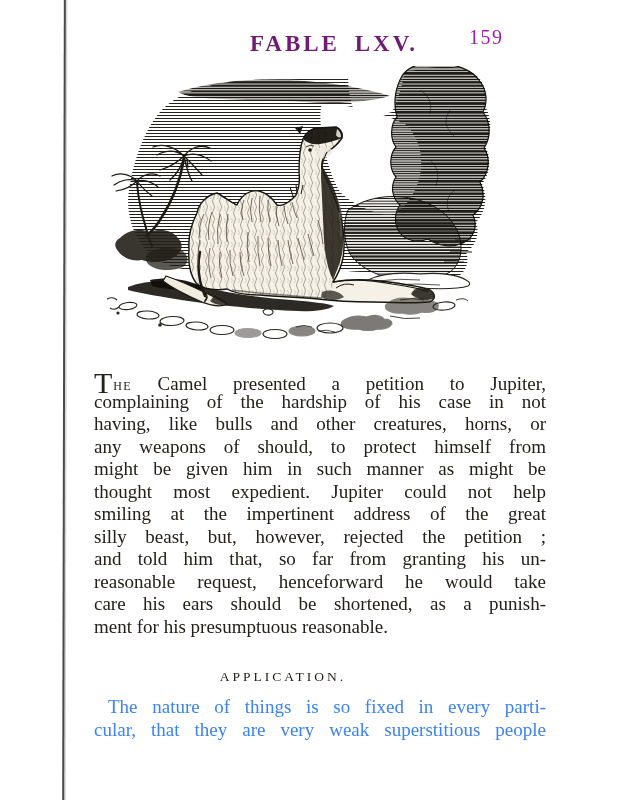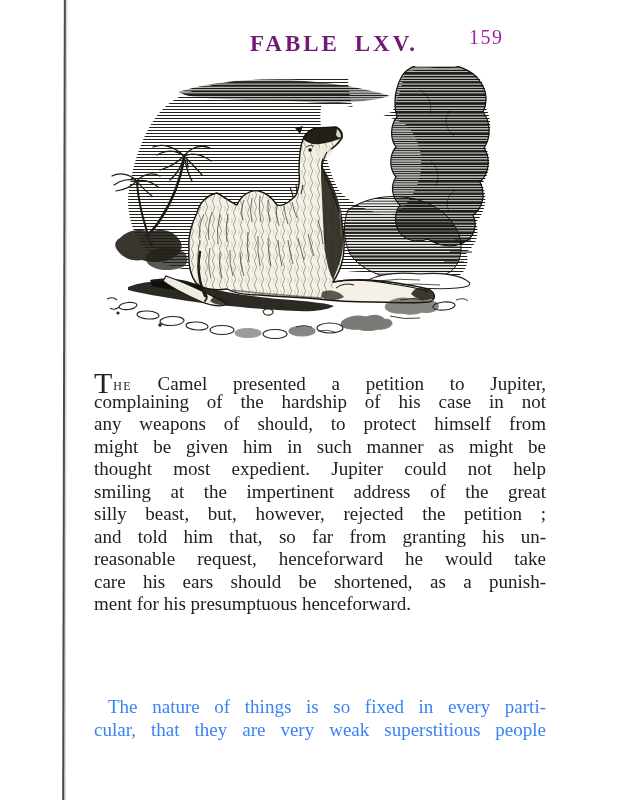--- a/index.html
+++ b/index.html
@@ -254,30 +254,32 @@
       <path d="M390,316 q14,4 30,2 M400,300 q12,-3 24,0" stroke-width=".9"></path>
       <ellipse cx="444" cy="306" rx="11" ry="4" transform="rotate(-5 444 306)"></ellipse>
       <path d="M456,300 q8,-3 12,1" stroke-width=".9"></path>
     </g>
   </svg>
 
 
   <div class="fable">
     <div class="line first"><span class="dropcap">T</span><span class="smallcaps">HE</span> <span>Camel presented a petition to Jupiter,</span></div>
     <div class="line">complaining of the hardship of his case in not</div>
+    <div class="line">having, like bulls and other creatures, horns, or</div>
     <div class="line">any weapons of should, to protect himself from</div>
     <div class="line">might be given him in such manner as might be</div>
     <div class="line">thought most expedient.  Jupiter could not help</div>
     <div class="line">smiling at the impertinent address of the great</div>
     <div class="line">silly beast, but, however, rejected the petition ;</div>
     <div class="line">and told him that, so far from granting his un-</div>
     <div class="line">reasonable request, henceforward he would take</div>
     <div class="line">care his ears should be shortened, as a punish-</div>
-    <div class="line last">ment for his presumptuous henceforward.</div>
+    <div class="line last">ment for his presumptuous reasonable.</div>
   </div>
 
+  <div class="app-head">APPLICATION.</div>
 
   <div class="app">
     <div class="line indent">The nature of things is so fixed in every parti-</div>
     <div class="line">cular, that they are very weak superstitious people</div>
   </div>
 
 </div>
 
 </body></html>

